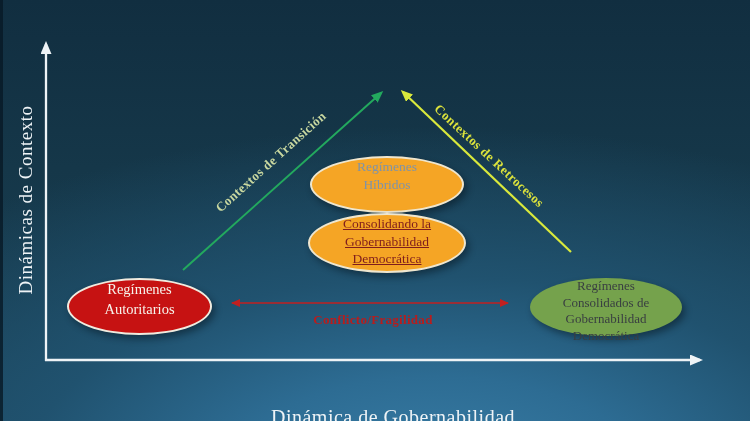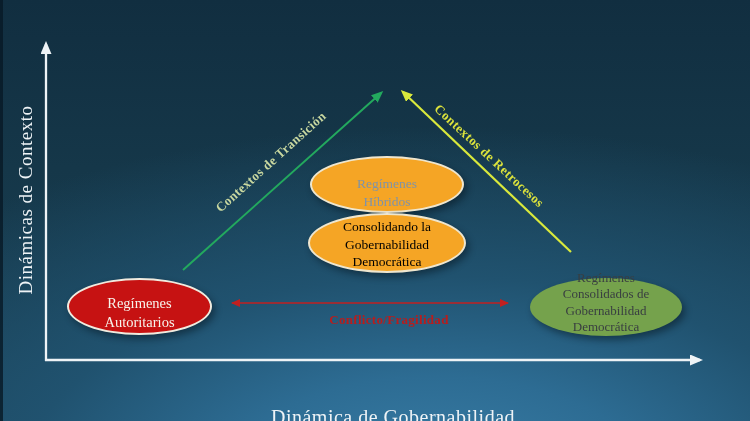--- a/index.html
+++ b/index.html
@@ -24,21 +24,21 @@
   .axis-label.x {
     left:393px; top:385px; transform:translate(-50%,-50%);
     font-size:20px; letter-spacing:0.5px;
   }
   .arrow-label { position:absolute; font-weight:bold; white-space:nowrap; font-size:13px; }
   .arrow-label.transicion { left:271px; top:162px; transform:translate(-50%,-50%) rotate(-42deg); letter-spacing:0.4px; }
   .arrow-label.retrocesos { left:489px; top:156px; transform:translate(-50%,-50%) rotate(43deg); letter-spacing:0.4px; }
   .arrow-label.conflicto  { left:373px; top:320px; transform:translate(-50%,-50%); letter-spacing:0.3px; }
   .ellipse {
     position:absolute; border-radius:50%;
-    display:flex; align-items:flex-end; justify-content:center; text-align:center;
+    display:flex; align-items:flex-start; justify-content:center; text-align:center;
     border:2px solid transparent;
     box-shadow:3px 4px 7px rgba(5,15,25,0.45);
   }
   .node-label { white-space:pre-line; }
   .ellipse.hibridos     { left:310px; top:156px; width:150px; height:53px; font-size:13.5px; line-height:1.35; }
   .ellipse.consolidando { left:308px; top:213px; width:154px; height:56px; font-size:13.5px; line-height:1.3; }
   .ellipse.autoritarios { left:67px;  top:278px; width:141px; height:53px; font-size:14.5px; line-height:1.35; }
   .ellipse.consolidados { left:530px; top:278px; width:152px; height:58px; font-size:13px; line-height:1.28; border:none; }
 </style>
 </head>
@@ -73,29 +73,29 @@
     <line x1="183" y1="270" x2="381" y2="93" stroke-width="2" marker-end="url(#ah-green)" style="stroke: rgb(35, 169, 94);"></line>
     <line x1="571" y1="252" x2="403" y2="92" stroke-width="2.2" marker-end="url(#ah-yellow)" style="stroke: rgb(217, 233, 60);"></line>
     <line x1="232" y1="303" x2="508" y2="303" stroke-width="1.4" marker-start="url(#ah-red-start)" marker-end="url(#ah-red-end)" style="stroke: rgb(194, 32, 32);"></line>
   </svg>
 
   <div class="axis-label y" style="color: rgb(238, 243, 246);">Dinámicas de Contexto</div>
   <div class="axis-label x" style="color: rgb(238, 243, 246); margin-top: 32px;">Dinámica de Gobernabilidad</div>
 
   <div class="arrow-label transicion" style="color: rgb(201, 216, 160);">Contextos de Transición</div>
   <div class="arrow-label retrocesos" style="color: rgb(220, 227, 60);">Contextos de Retrocesos</div>
-  <div class="arrow-label conflicto" style="color: rgb(184, 29, 29); margin-left: 16px;">Conflicto/Fragilidad</div>
+  <div class="arrow-label conflicto" style="color: rgb(184, 29, 29);">Conflicto/Fragilidad</div>
 
   <div class="ellipse hibridos" style="background-color: rgb(245, 165, 37); border-color: rgb(238, 230, 207);">
     <span class="node-label" style="color: rgb(126, 147, 169);">Regímenes
 Híbridos</span>
   </div>
 
   <div class="ellipse consolidando" style="background-color: rgb(245, 165, 37); border-color: rgb(238, 230, 207);">
-    <span class="node-label" style="color: #000000;">Consolidando la
+    <span class="node-label" style="color: #7f1d1d; text-decoration: underline;">Consolidando la
 Gobernabilidad
 Democrática</span>
   </div>
 
   <div class="ellipse autoritarios" style="background-color: rgb(198, 18, 18); border-color: rgb(240, 235, 223);">
     <span class="node-label" style="color: rgb(247, 244, 236);">Regímenes
 Autoritarios</span>
   </div>
 
   <div class="ellipse consolidados" style="background-color: rgb(117, 162, 76);">

